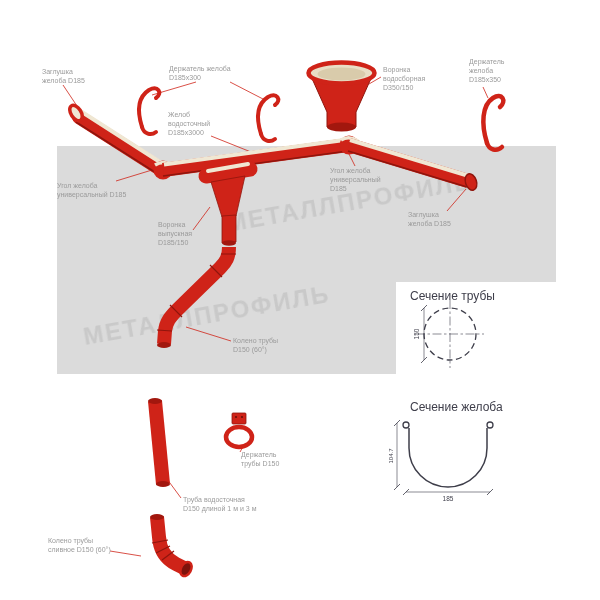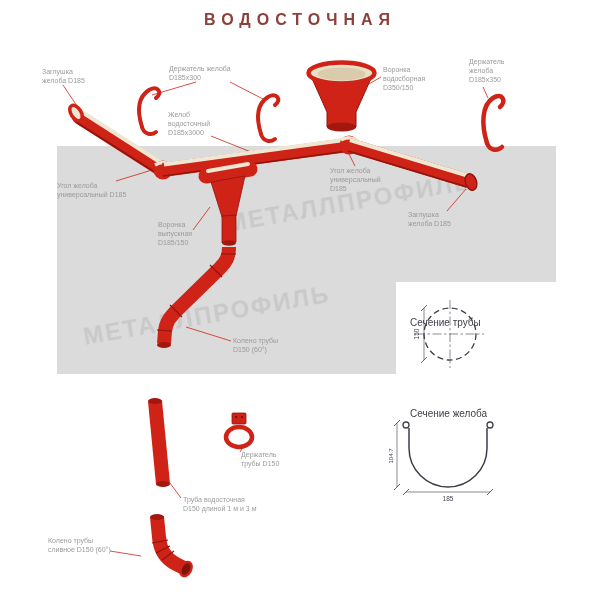--- a/index.html
+++ b/index.html
@@ -7,39 +7,39 @@
   body { font-family:"Liberation Sans", sans-serif; }
   .canvas { position:relative; width:600px; height:600px; background:#ffffff; overflow:hidden; }
 
   .title { position:absolute; top:10px; left:0; width:100%; text-align:center;
            color:#8c423a; font-weight:bold; font-size:16px; line-height:1.2; }
   .title .t1 { letter-spacing:6px; }
   .title .t2 { letter-spacing:1px; }
 
   .lbl { position:absolute; font-size:7px; line-height:1.3; color:#9b9b9b;
          white-space:pre-line; }
-  .sec { position:absolute; font-size:10px; color:#3e3e4a; white-space:pre-line;margin-top:28px; }
+  .sec { position:absolute; font-size:12px; color:#3e3e4a; white-space:pre-line; }
 
   svg.illu { position:absolute; left:0; top:0; }
 
   #lbl-end-cap-left   { left:42px;  top:67px; }
   #lbl-holder-300     { left:169px; top:64px; }
   #lbl-collection-funnel { left:383px; top:65px; }
   #lbl-holder-350     { left:469px; top:57px; }
   #lbl-gutter         { left:168px; top:110px; }
   #lbl-corner-left    { left:57px;  top:181px; }
   #lbl-corner-right   { left:330px; top:166px; }
   #lbl-end-cap-right  { left:408px; top:210px; }
   #lbl-outlet-funnel  { left:158px; top:220px; }
   #lbl-pipe-elbow     { left:233px; top:336px; }
   #lbl-pipe-holder    { left:241px; top:450px; }
   #lbl-downpipe       { left:183px; top:495px; }
   #lbl-drain-elbow    { left:48px;  top:536px; }
   #sec-pipe-title     { left:410px; top:289px; }
-  #sec-gutter-title   { left:410px; top:380px; }
+  #sec-gutter-title   { left:410px; top:400px; }
 </style>
 </head>
 <body>
 
 <div class="canvas">
 
   <svg class="illu" width="600" height="600" viewBox="0 0 600 600">
 
     <path d="M57,146 L556,146 L556,282 L396,282 L396,374 L57,374 Z" fill="#dbdbdb"></path>
 
@@ -150,21 +150,20 @@
       <circle cx="406" cy="425" r="3" stroke-width="1.3"></circle>
       <circle cx="490" cy="425" r="3" stroke-width="1.3"></circle>
       <path d="M397,423 L397,487 M406,492 L490,492" stroke-width="0.6"></path>
       <path d="M394,426 L400,420 M394,490 L400,484 M403,495 L409,489 M487,495 L493,489" stroke-width="0.8"></path>
       <text x="393" y="456" font-size="6" fill="#3e3e4a" stroke="none" text-anchor="middle" transform="rotate(-90 393 456)">104.7</text>
       <text x="448" y="501" font-size="6.5" fill="#3e3e4a" stroke="none" text-anchor="middle">185</text>
     </g>
   </svg>
 
   <div class="title">
-    <div class="t1">ВОДОСТОЧНАЯ</div>
   </div>
 
   <div class="lbl" id="lbl-end-cap-left">Заглушка
 желоба D185</div>
   <div class="lbl" id="lbl-holder-300">Держатель желоба
 D185x300</div>
   <div class="lbl" id="lbl-collection-funnel">Воронка
 водосборная
 D350/150</div>
   <div class="lbl" id="lbl-holder-350">Держатель

